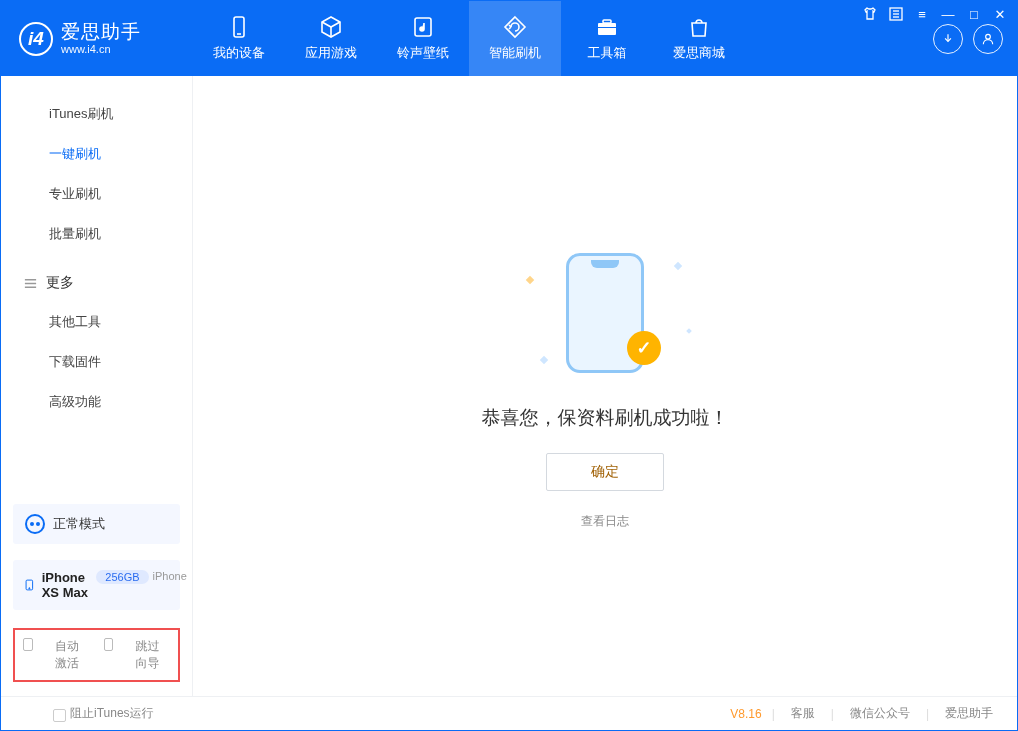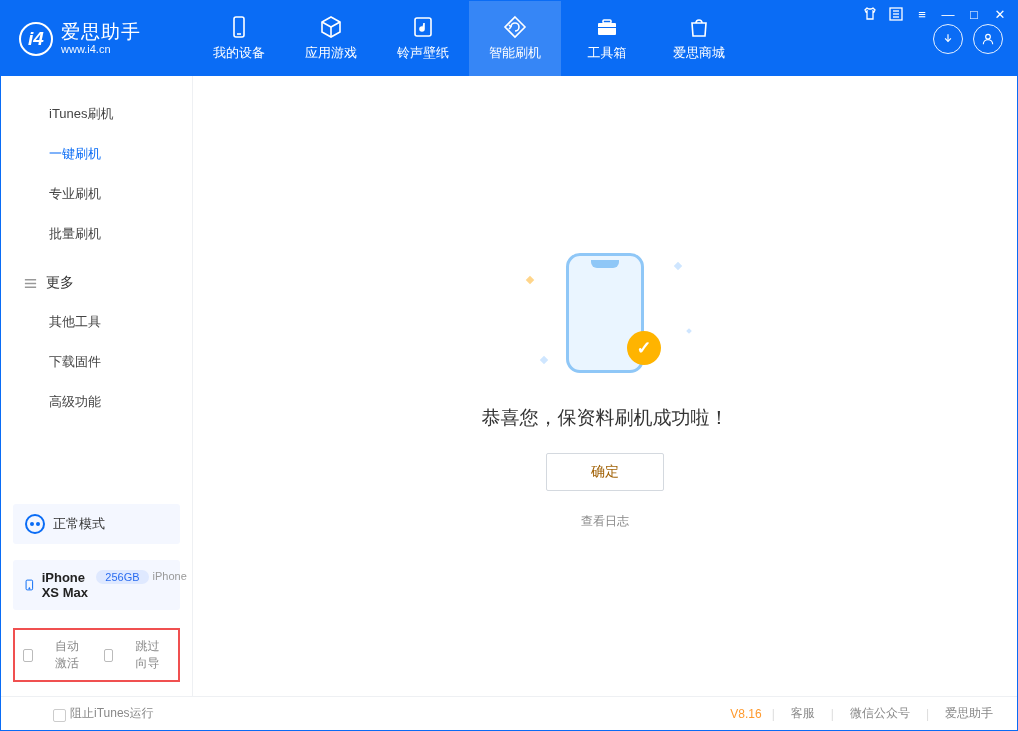--- a/index.html
+++ b/index.html
@@ -28,21 +28,21 @@
 .side-spacer { flex: 1; }
 .mode-card, .device-card { margin: 8px 12px; background: #f4f7ff; border-radius: 3px; padding: 10px 12px; display: flex; align-items: center; gap: 8px; font-size: 13px; color: #333; }
 .mode-icon { width: 20px; height: 20px; border-radius: 50%; border: 2px solid #0a6cf5; display: flex; align-items: center; justify-content: center; }
 .mode-icon::before { content: ""; width: 4px; height: 4px; border-radius: 50%; background: #0a6cf5; box-shadow: 6px 0 0 #0a6cf5; margin-left: -6px; }
 .device-card { flex-direction: row; align-items: flex-start; gap: 4px; }
 .device-row1 { display: flex; align-items: center; gap: 8px; font-weight: 600; color: #222; }
 .device-row1 svg { width: 16px; height: 20px; }
 .device-badge { background: #dfe9ff; color: #2a6cf0; font-size: 11px; padding: 1px 9px; border-radius: 10px; }
 .device-type { font-size: 11px; color: #999; }
 .checkbox-row { margin: 10px 12px 14px; padding: 8px 8px; border: 2px solid #f05050; display: flex; gap: 14px; font-size: 12px; color: #888; }
-.cb { display: flex; align-items: center; gap: 22px; cursor: pointer; }
+.cb { display: flex; align-items: flex-start; gap: 22px; cursor: pointer; }
 .cb-box { width: 13px; height: 13px; border: 1px solid #bbb; border-radius: 2px; }
 .main { flex: 1; display: flex; flex-direction: column; align-items: center; justify-content: center; gap: 22px; position: relative; }
 .illus { position: relative; width: 180px; height: 140px; display: flex; align-items: center; justify-content: center; }
 .phone { width: 78px; height: 120px; border: 3px solid #8fc7f7; border-radius: 14px; background: #eaf5ff; position: relative; }
 .phone::before { content: ""; position: absolute; top: 4px; left: 50%; transform: translateX(-50%); width: 28px; height: 8px; background: #8fc7f7; border-radius: 0 0 6px 6px; }
 .check-badge { position: absolute; right: 34px; bottom: 18px; width: 34px; height: 34px; border-radius: 50%; background: #ffb400; display: flex; align-items: center; justify-content: center; color: #fff; font-size: 18px; font-weight: bold; }
 .spark { position: absolute; width: 6px; height: 6px; background: #cfe6ff; transform: rotate(45deg); }
 .s1 { left: 12px; top: 34px; background: #ffd58a; }
 .s2 { left: 26px; bottom: 20px; }
 .s3 { right: 14px; top: 20px; }

